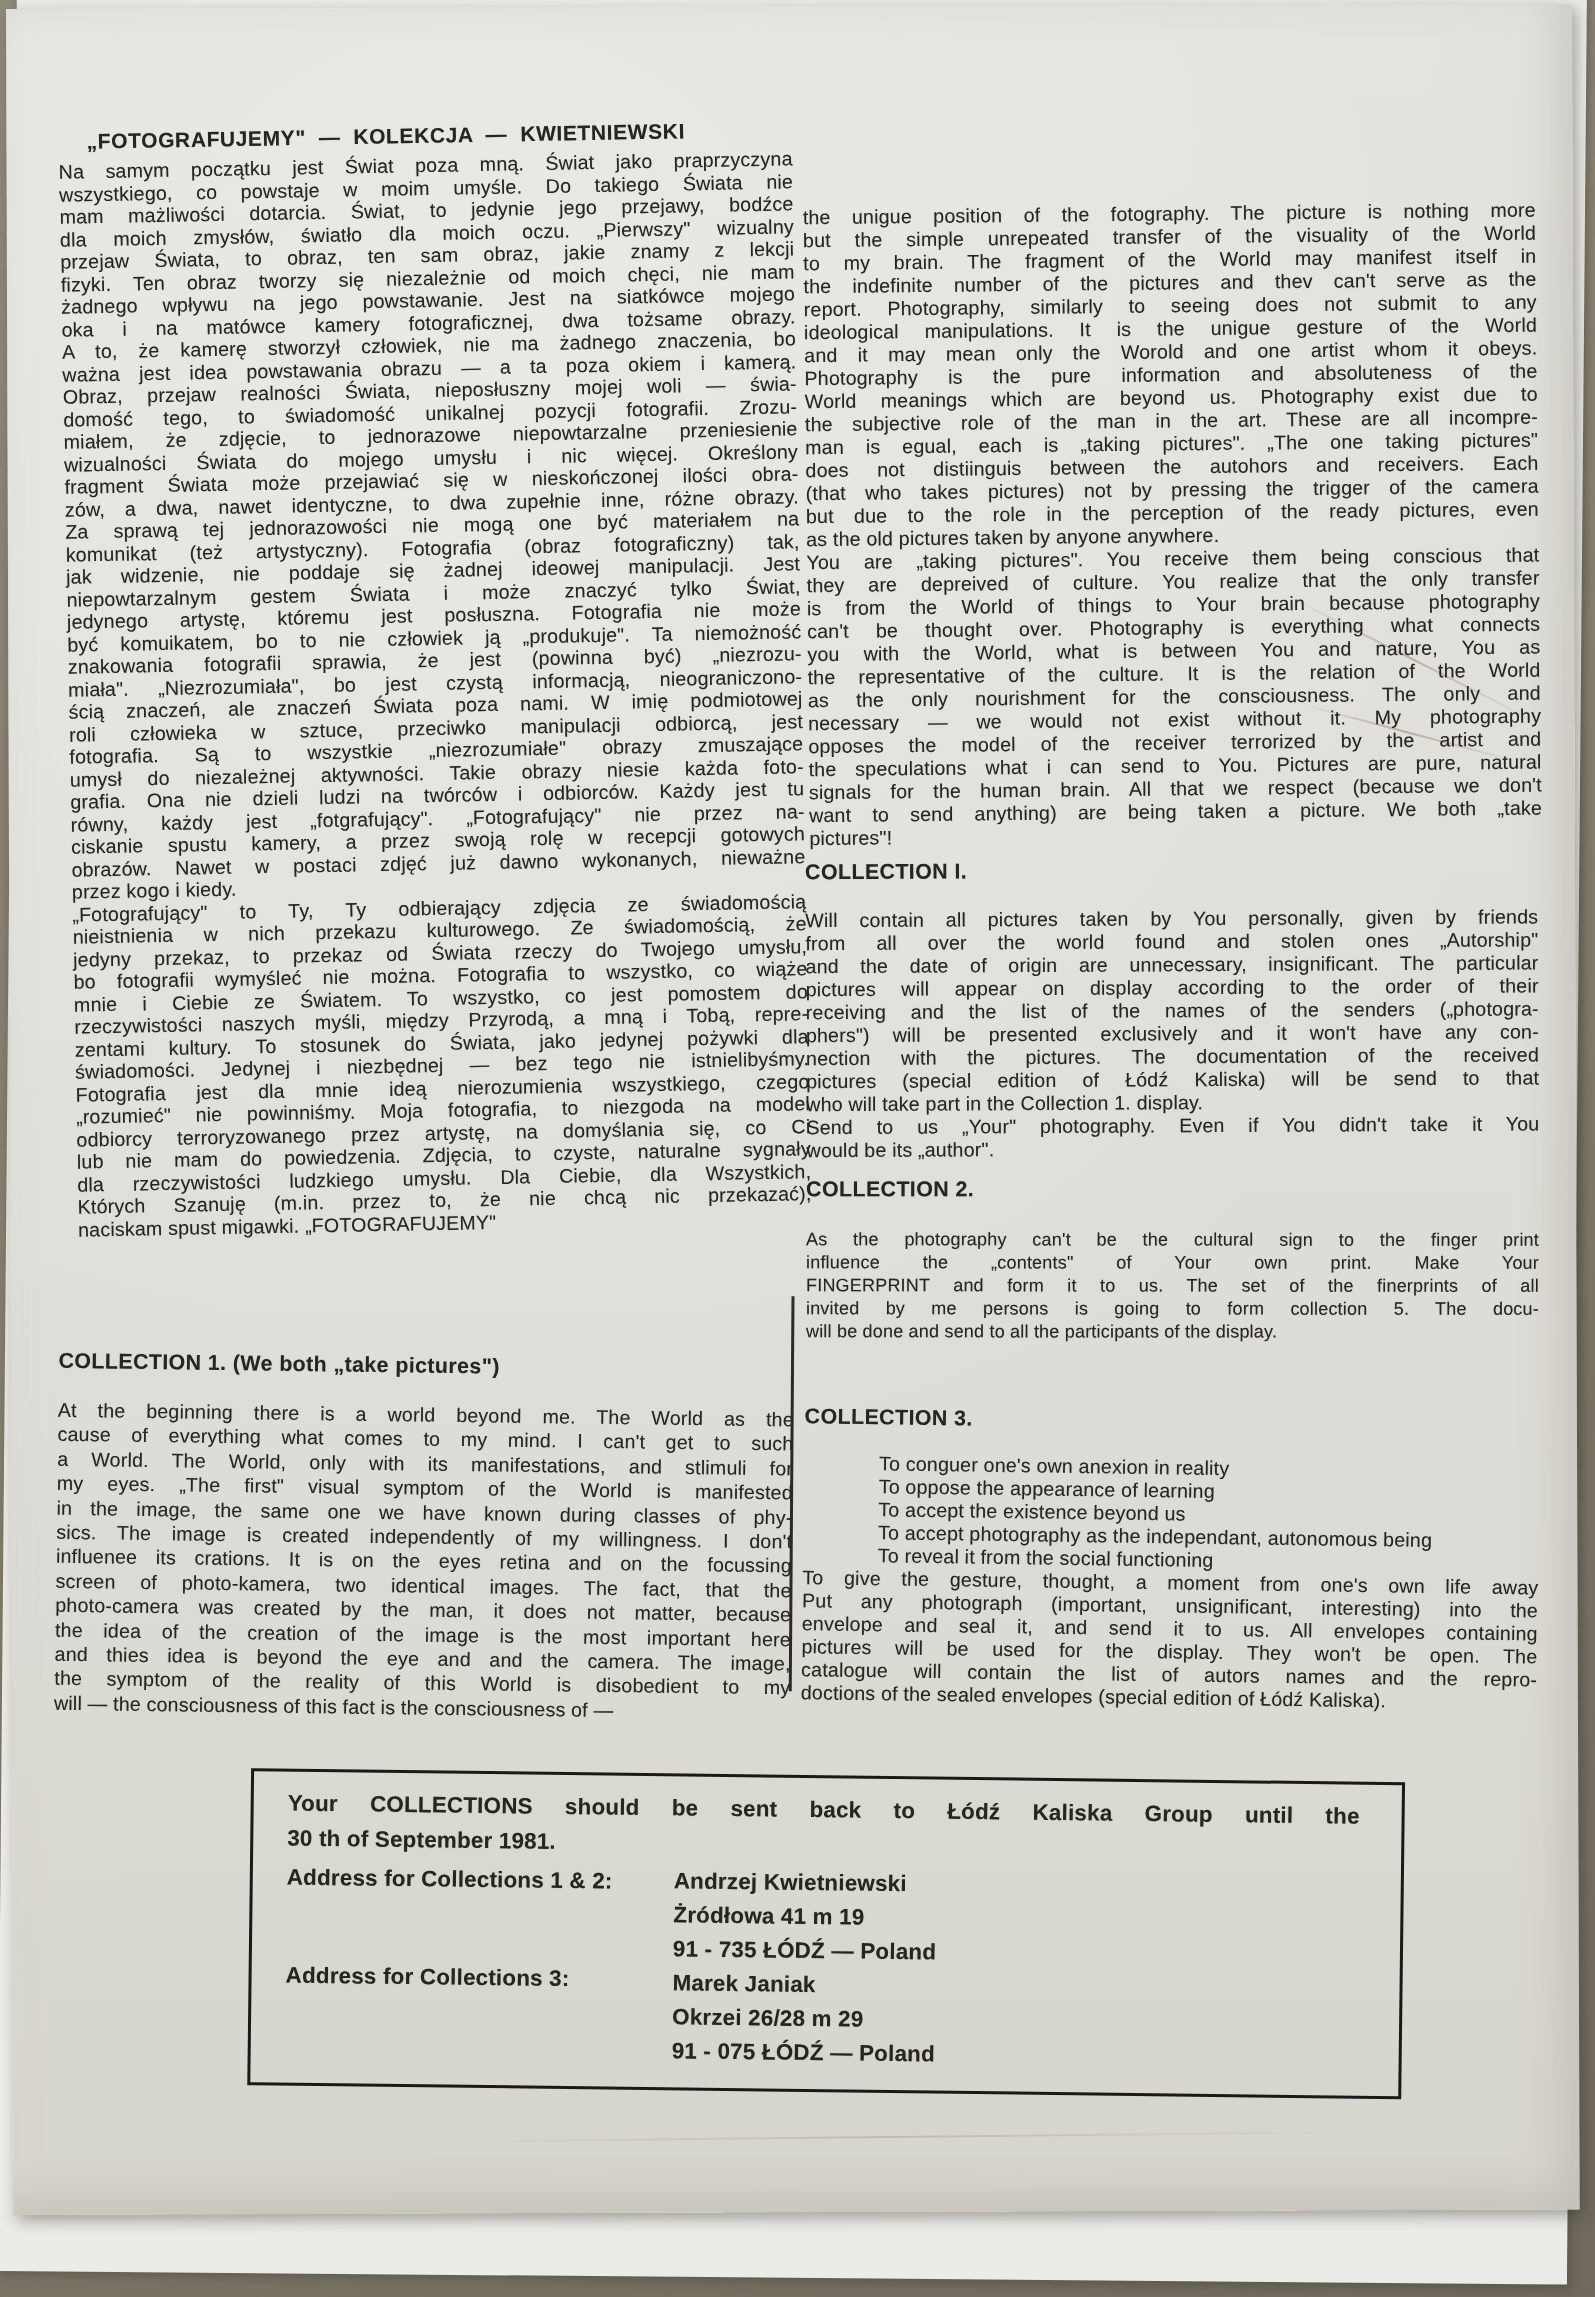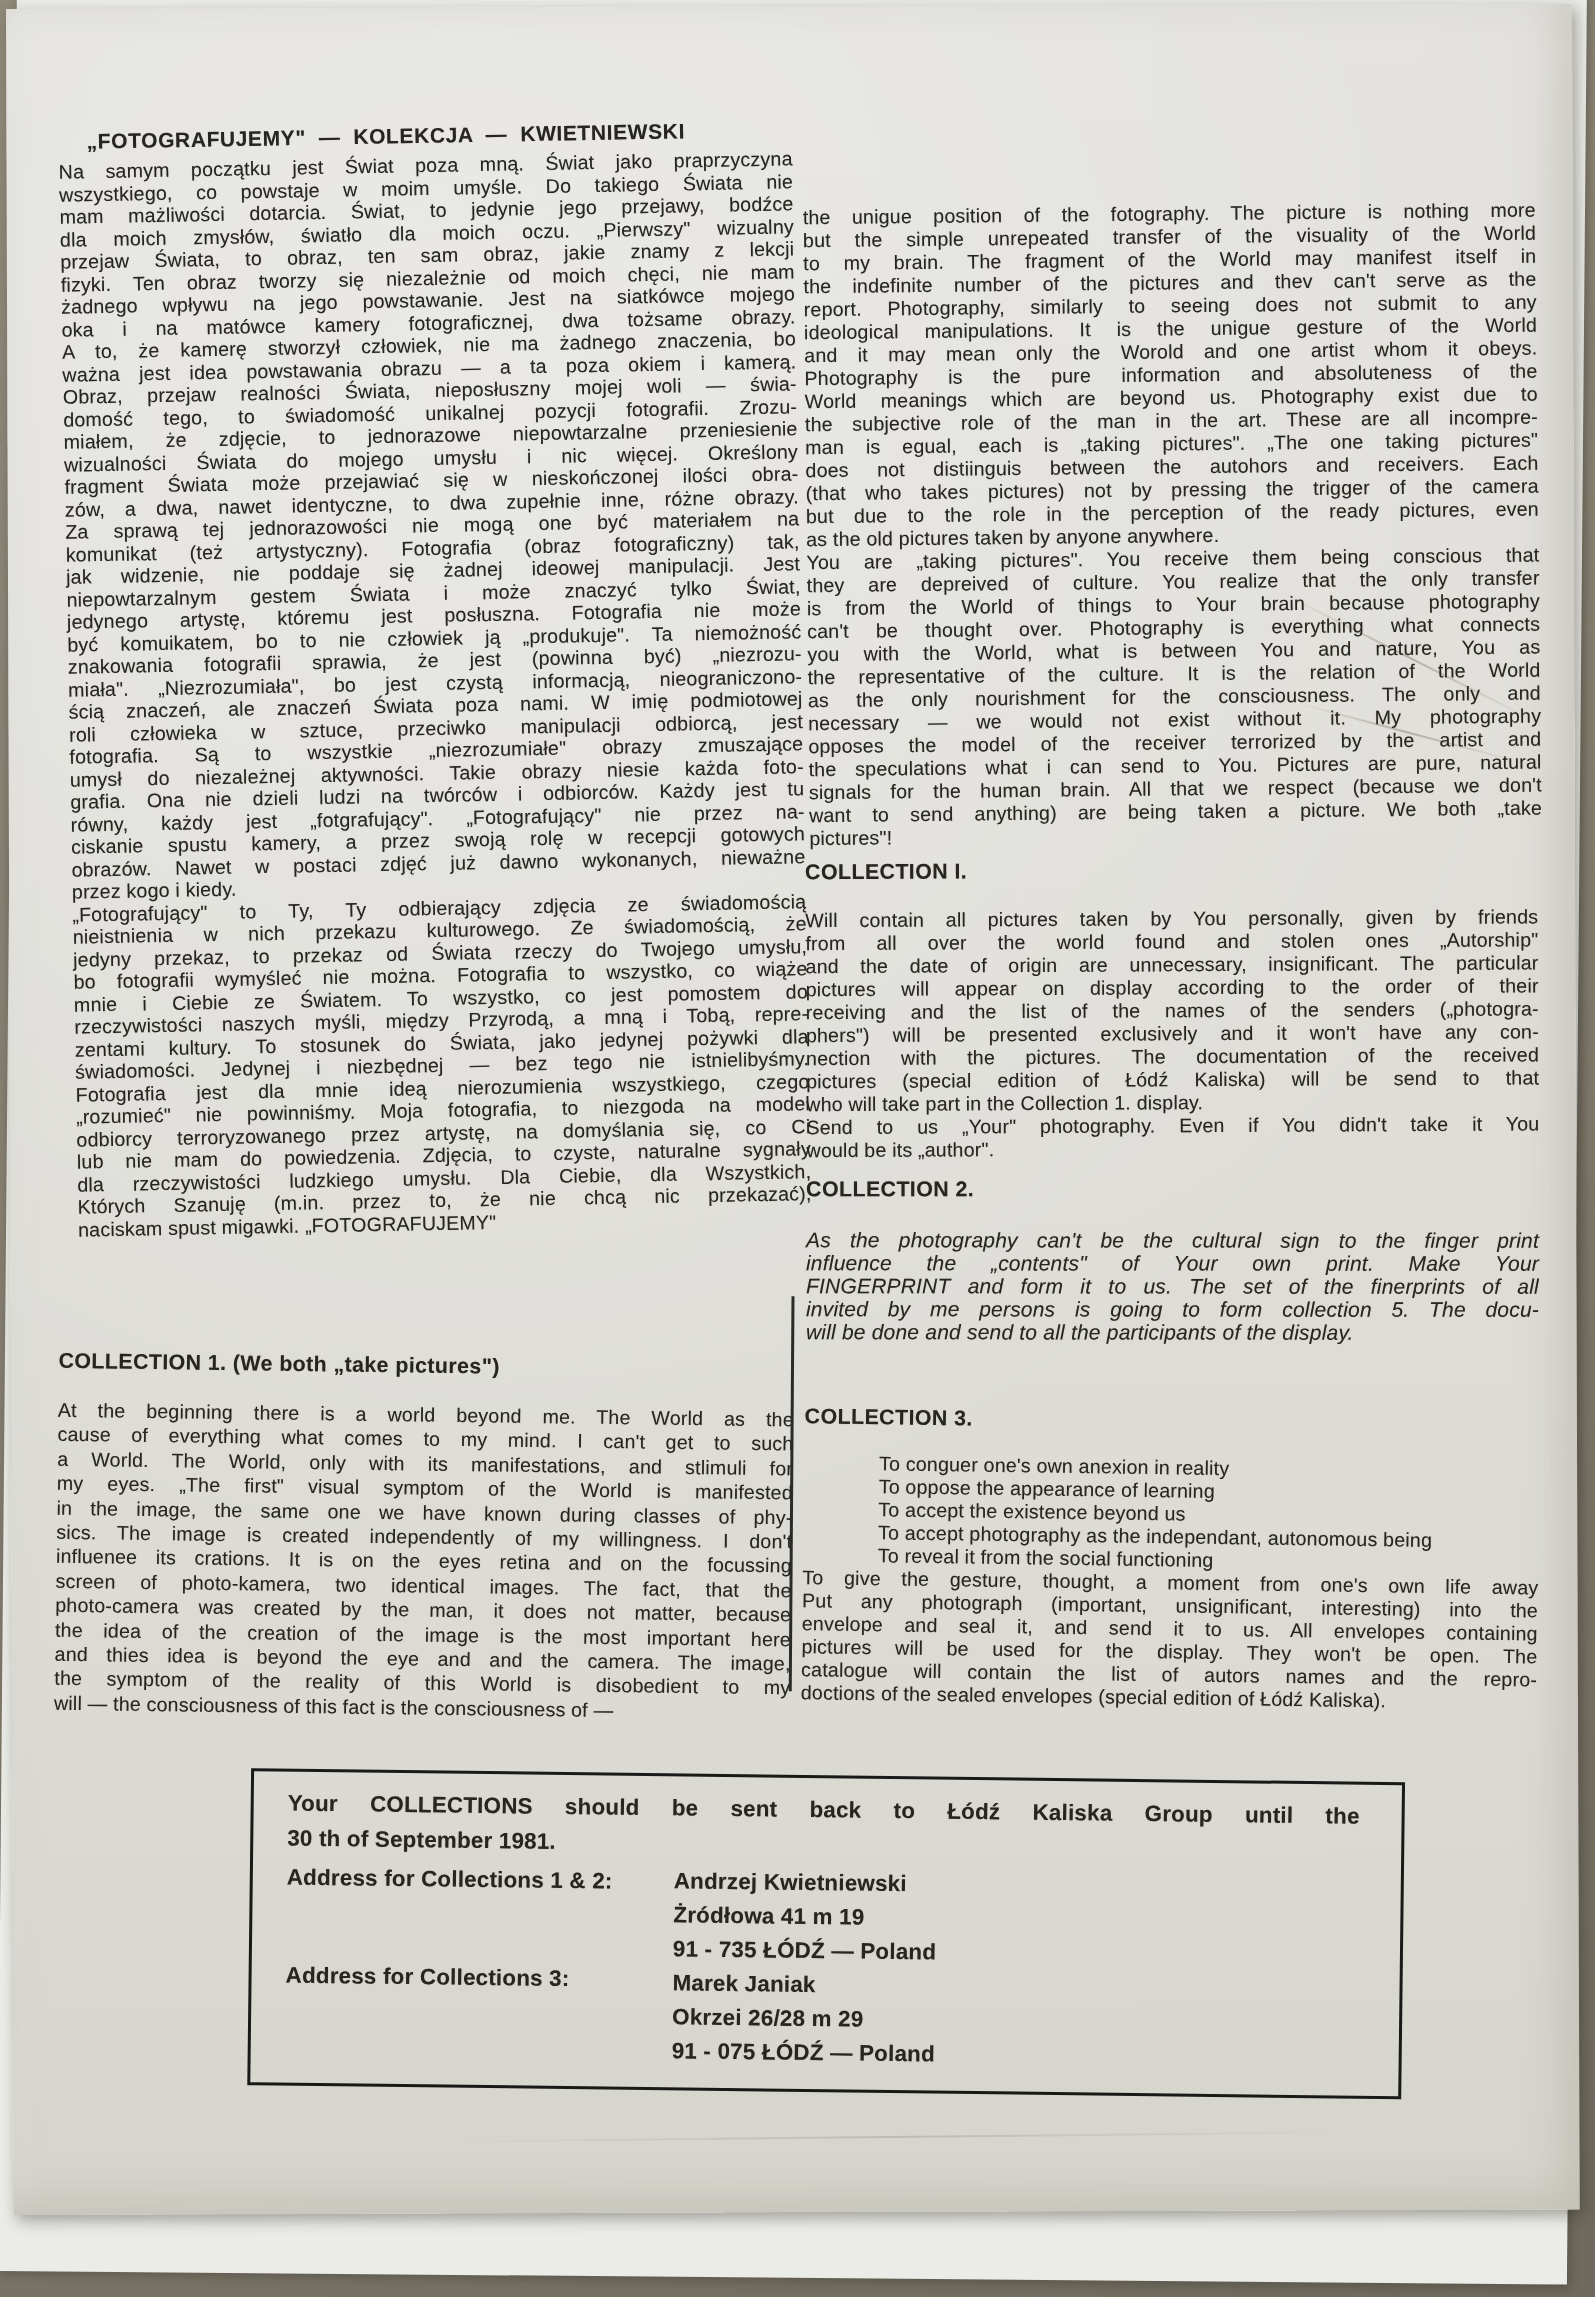--- a/index.html
+++ b/index.html
@@ -62,21 +62,21 @@
   .sec-heading { font-size: 21.4px; font-weight: bold; letter-spacing: 0.4px; }
 
   #r-block-1 { left: 796px; top: 200px; width: 733px; transform: rotate(-0.4deg); }
   #r-block-1 .par { font-size: 19.6px; line-height: 23px; letter-spacing: 0.2px; }
 
   #r-block-2 { left: 796px; top: 854px; width: 733px; transform: rotate(-0.1deg); }
   #r-block-2 .par { font-size: 19.6px; line-height: 23px; letter-spacing: 0.2px; margin-top: 24px; }
   #r-block-2 .par + .par { margin-top: 0; }
 
   #r-block-3 { left: 796px; top: 1171px; width: 733px; transform: rotate(0.25deg); }
-  #r-block-3 .par { font-size: 21px; line-height: 23px; letter-spacing: 0.2px; margin-top: 26px; font-style: italic; }
+  #r-block-3 .par { font-size: 18px; line-height: 23px; letter-spacing: 0.2px; margin-top: 26px; }
 
   #r-block-4 { left: 794px; top: 1398px; width: 736px; transform: rotate(1.0deg); }
   #r-block-4 .goals { font-size: 19.6px; line-height: 23px; letter-spacing: 0.2px; margin-top: 22.4px; padding-left: 75px; }
   #r-block-4 .par { font-size: 19.6px; line-height: 23px; letter-spacing: 0.2px; margin-top: 0; }
 
   #col-rule {
     left: 781px; top: 1290px; width: 2.8px; height: 395px;
     background: #2a2a28; transform: rotate(0.6deg); transform-origin: top left;
   }
 

